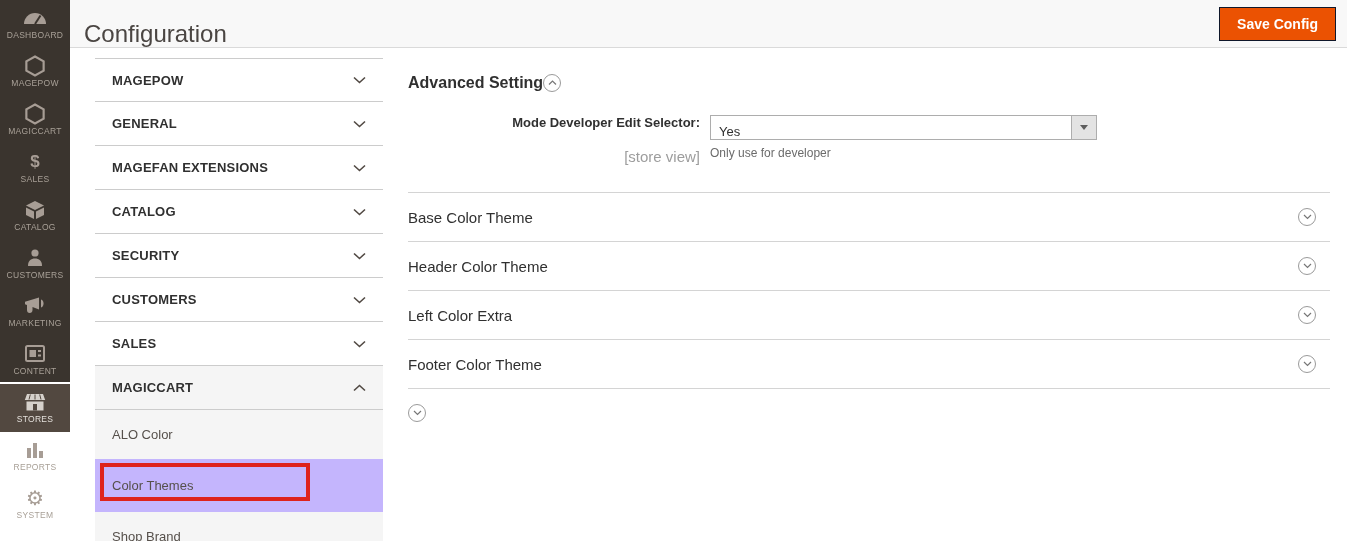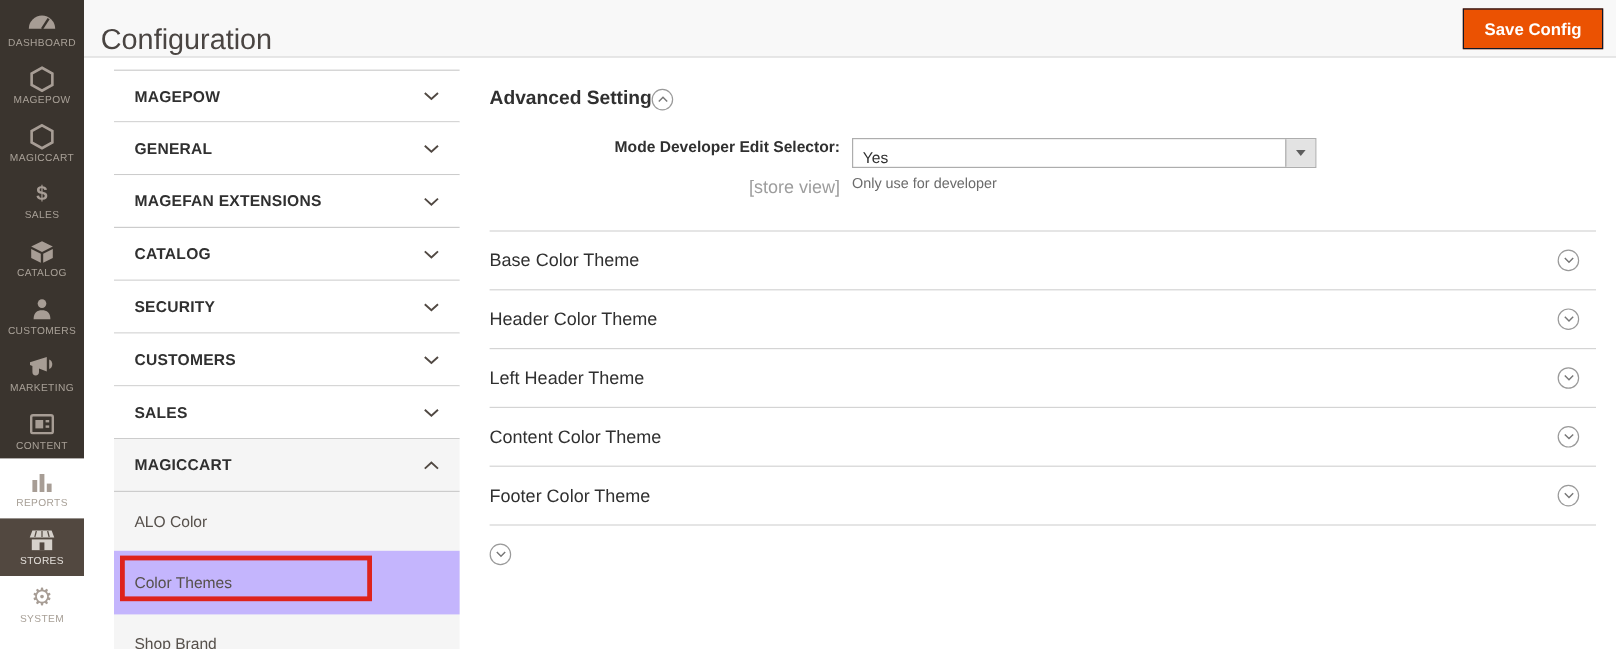--- a/index.html
+++ b/index.html
@@ -141,43 +141,43 @@
       <svg width="20" height="17" viewBox="0 0 20 17">
           <rect x="1" y="1" width="18" height="15" rx="1.5" fill="none" stroke="#a79d95" stroke-width="2"></rect>
           <rect x="4.5" y="5" width="6.5" height="7" fill="#a79d95"></rect>
           <rect x="13" y="5" width="3" height="2" fill="#a79d95"></rect>
           <rect x="13" y="9.5" width="3" height="2" fill="#a79d95"></rect>
         </svg>
     </span>
     <span class="nav-label">CONTENT</span>
   </div>
 
-  <div class="nav-item">
-    <span class="nav-icon">
-      <svg width="18" height="16" viewBox="0 0 18 16">
-          <rect x="1" y="6" width="4" height="10" fill="#a79d95"></rect>
-          <rect x="7" y="1" width="4" height="15" fill="#a79d95"></rect>
-          <rect x="13" y="9" width="4" height="7" fill="#a79d95"></rect>
-        </svg>
-    </span>
-    <span class="nav-label">REPORTS</span>
-  </div>
-
   <div class="nav-item active">
     <span class="nav-icon">
       <svg width="22" height="18" viewBox="0 0 22 18">
           <path d="M3 1 h16 l2.2 6 H0.8 Z" fill="#d6d1cb"></path>
           <line x1="6.3" y1="1.5" x2="5" y2="6.5" stroke="#524840" stroke-width="1"></line>
           <line x1="11" y1="1.5" x2="11" y2="6.5" stroke="#524840" stroke-width="1"></line>
           <line x1="15.7" y1="1.5" x2="17" y2="6.5" stroke="#524840" stroke-width="1"></line>
           <rect x="2.5" y="8.5" width="17" height="9" fill="#d6d1cb"></rect>
           <rect x="9" y="11" width="4" height="6.5" fill="#524840"></rect>
         </svg>
     </span>
     <span class="nav-label">STORES</span>
+  </div>
+
+  <div class="nav-item">
+    <span class="nav-icon">
+      <svg width="18" height="16" viewBox="0 0 18 16">
+          <rect x="1" y="6" width="4" height="10" fill="#a79d95"></rect>
+          <rect x="7" y="1" width="4" height="15" fill="#a79d95"></rect>
+          <rect x="13" y="9" width="4" height="7" fill="#a79d95"></rect>
+        </svg>
+    </span>
+    <span class="nav-label">REPORTS</span>
   </div>
 
   <div class="nav-item">
     <span class="nav-icon glyph-icon" style="font-size:20px;font-weight:400">⚙</span>
     <span class="nav-label">SYSTEM</span>
   </div>
 
 </aside>
 
 <div class="page">
@@ -309,29 +309,21 @@
       </div>
       <div class="collapse-row">
         <span class="row-title">Header Color Theme</span>
         <span class="circle-toggle">
             <svg width="9" height="6">
               <polyline points="1,1 4.5,4.5 8,1" fill="none" stroke="#777" stroke-width="1.2"></polyline>
             </svg>
           </span>
       </div>
       <div class="collapse-row">
-        <span class="row-title">Left Header Theme</span>
-        <span class="circle-toggle">
-            <svg width="9" height="6">
-              <polyline points="1,1 4.5,4.5 8,1" fill="none" stroke="#777" stroke-width="1.2"></polyline>
-            </svg>
-          </span>
-      </div>
-      <div class="collapse-row">
-        <span class="row-title">Content Color Theme</span>
+        <span class="row-title">Left Color Extra</span>
         <span class="circle-toggle">
             <svg width="9" height="6">
               <polyline points="1,1 4.5,4.5 8,1" fill="none" stroke="#777" stroke-width="1.2"></polyline>
             </svg>
           </span>
       </div>
       <div class="collapse-row">
         <span class="row-title">Footer Color Theme</span>
         <span class="circle-toggle">
             <svg width="9" height="6">

